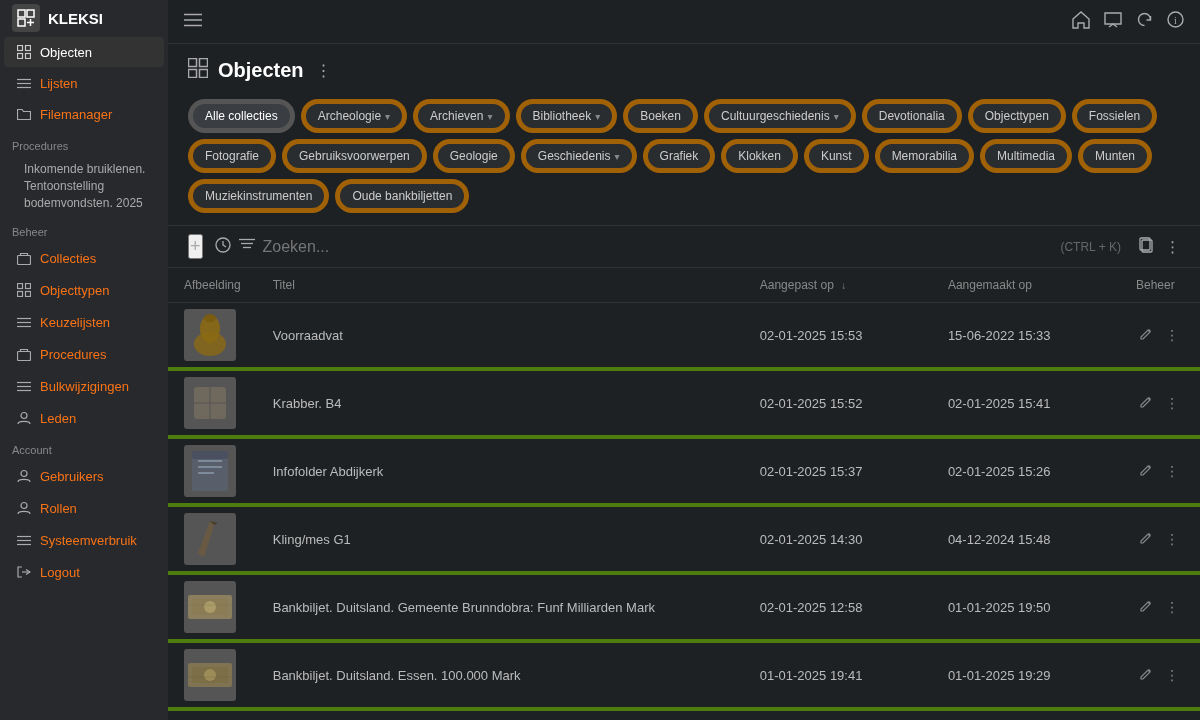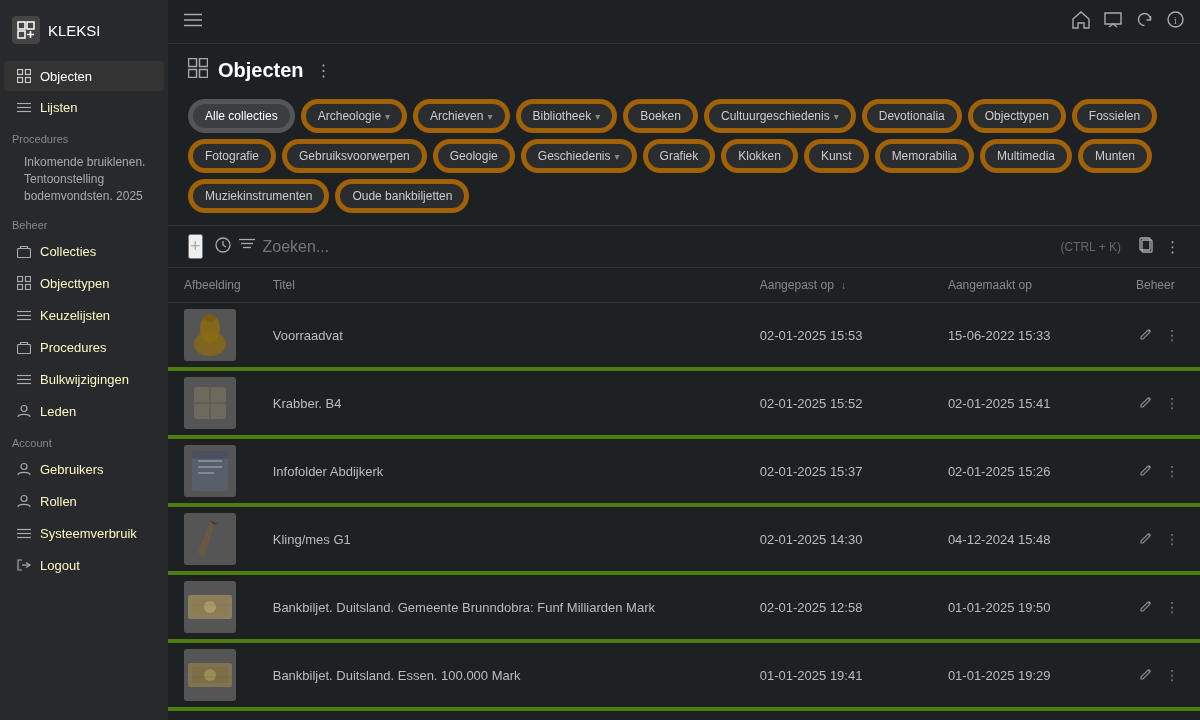--- a/index.html
+++ b/index.html
@@ -21,23 +21,23 @@
       background: #27292d;
       display: flex;
       flex-direction: column;
       overflow-y: auto;
       padding-bottom: 8px;
     }
     .sidebar-logo {
       display: flex;
       align-items: center;
       gap: 8px;
-      padding: 16px 12px;
+      padding: 4px 12px;
       color: #fff;
-      font-weight: 400;
+      font-weight: 700;
       font-size: 15px;
     }
     .logo-icon {
       width: 28px;
       height: 28px;
       background: #444;
       border-radius: 4px;
       display: flex;
       align-items: center;
       justify-content: center;
@@ -50,21 +50,21 @@
       color: #888;
       text-transform: none;
       font-weight: 400;
     }
     .sidebar-item {
       display: flex;
       align-items: center;
       gap: 8px;
       padding: 7px 12px;
       cursor: pointer;
-      color: #fef9c3;
+      color: #f97316;
       border-radius: 4px;
       margin: 1px 4px;
       font-size: 13px;
     }
     .sidebar-item.active { background: #333; color: #fff; }
     .sidebar-item .item-icon {
       width: 16px;
       height: 16px;
       display: flex;
       align-items: center;
@@ -304,20 +304,28 @@
     </div>
     <div class="sidebar-item">
       <span class="item-icon">
         <svg width="14" height="11" viewBox="0 0 14 11" fill="none">
             <line x1="0" y1="1.5" x2="14" y2="1.5" stroke="#aaa" stroke-width="1.2"></line>
             <line x1="0" y1="5.5" x2="14" y2="5.5" stroke="#aaa" stroke-width="1.2"></line>
             <line x1="0" y1="9.5" x2="14" y2="9.5" stroke="#aaa" stroke-width="1.2"></line>
           </svg>
       </span>
       <span>Lijsten</span>
+    </div>
+    <div class="sidebar-item">
+      <span class="item-icon">
+        <svg width="14" height="12" viewBox="0 0 14 12" fill="none">
+            <path d="M0.5 2.5 L0.5 11.5 L13.5 11.5 L13.5 3.5 L6.5 3.5 L5 1.5 L0.5 1.5 Z" stroke="#aaa" stroke-width="1.2" fill="none"></path>
+          </svg>
+      </span>
+      <span>Filemanager</span>
     </div>
   </div>
 
   <div class="sidebar-section-label">Procedures</div>
   <div class="sidebar-sub-item">Inkomende bruiklenen. Tentoonstelling bodemvondsten. 2025</div>
 
   <div class="sidebar-section-label">Beheer</div>
   <div class="sidebar-item">
     <span class="item-icon">
       <svg width="14" height="13" viewBox="0 0 14 13" fill="none">

